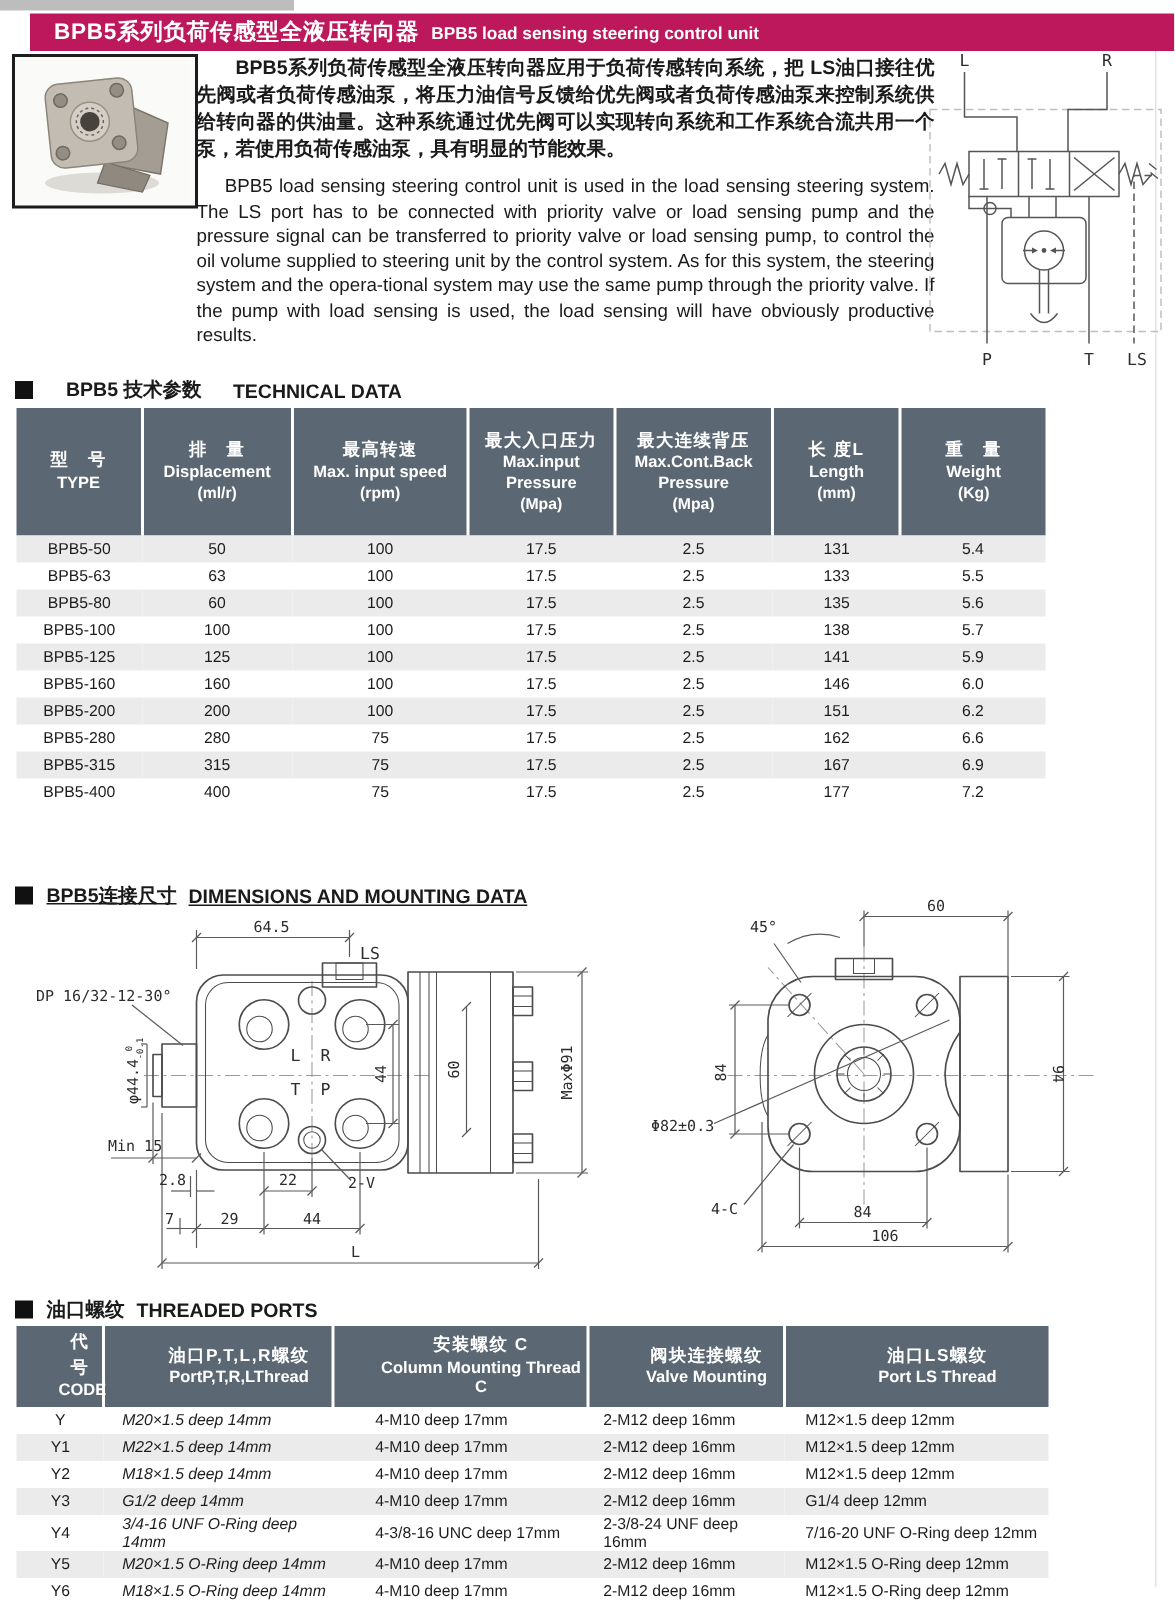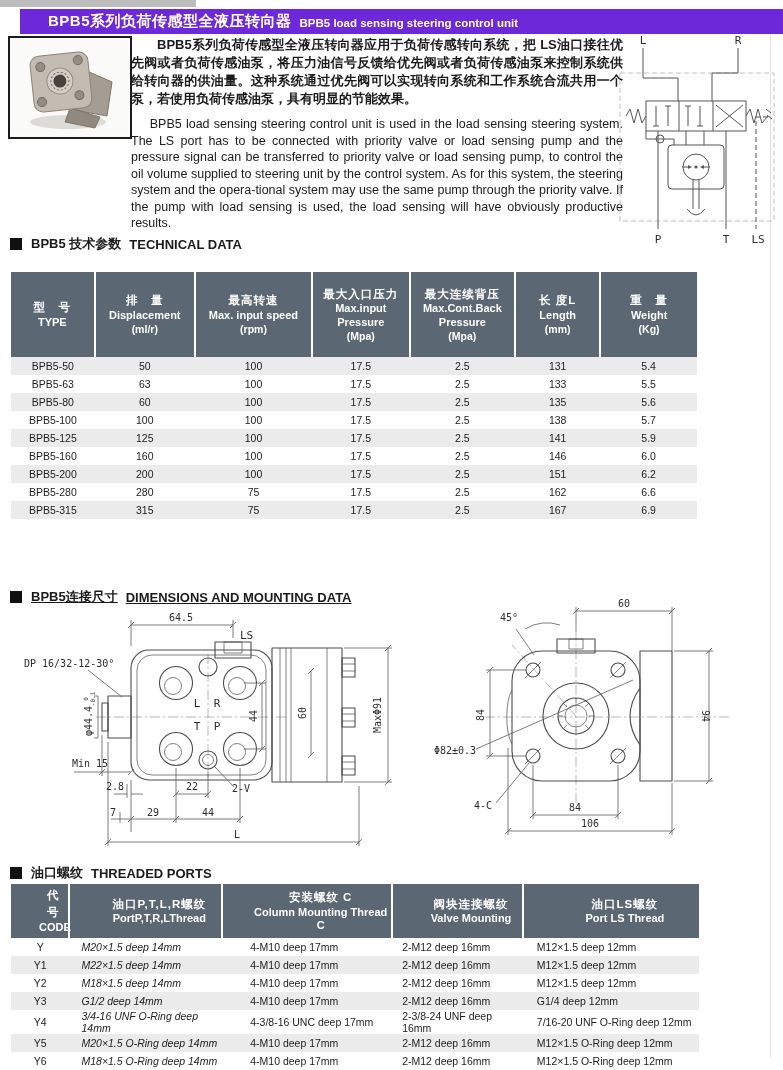--- a/index.html
+++ b/index.html
@@ -1,33 +1,33 @@
 <!DOCTYPE html>
 <html><head>
 <meta charset="utf-8">
 <style>
   html,body{margin:0;padding:0;background:#fff;}
   #page{position:relative;width:783px;height:1070px;background:#fff;overflow:hidden;
         font-family:"Liberation Sans",sans-serif;color:#1a1a1a;}
   .abs{position:absolute;}
   #top-strip{left:0;top:0;width:196px;height:7px;background:#bdbdbd;}
   #edge-line{left:770px;top:28px;width:1px;height:1030px;background:#e3e3e3;}
-  #header-bar{left:20px;top:9px;width:763px;height:25px;background:#6d28d9;color:#fff;
-              display:flex;align-items:center;padding-left:28px;box-sizing:border-box;}
+  #header-bar{left:20px;top:9px;width:763px;height:25px;background:#be185d;color:#fff;
+              display:flex;align-items:center;padding-left:16px;box-sizing:border-box;}
   #header-bar .t-zh{font-size:15px;font-weight:bold;letter-spacing:0.5px;}
   #header-bar .t-en{font-size:11.5px;font-weight:bold;margin-left:8px;margin-top:2px;}
   #photo{left:8px;top:36px;width:120px;height:99px;border:2px solid #1c1c1c;background:#fbfbfa;}
   #intro{left:131px;top:36px;width:492px;}
   #intro .p-zh{margin:0;font-size:13px;line-height:18px;text-align:justify;text-indent:2em;font-weight:bold;}
   #intro .p-en{margin:8px 0 0 0;font-size:12.5px;line-height:16.5px;text-align:justify;text-indent:1.5em;}
   .section-title{display:flex;align-items:center;height:16px;}
   .section-title .sq{width:12px;height:12px;background:#111;margin-right:9px;}
   .section-title .st-zh{font-size:13px;font-weight:bold;}
   .section-title .st-en{font-size:13px;font-weight:bold;margin-left:8px;}
-  #title-tech{left:10px;top:236px;}
+  #title-tech{left:10px;top:252px;gap:13px;}
   #title-dim{left:10px;top:589px;text-decoration:underline;}
   #title-ports{left:10px;top:865px;}
   table{border-collapse:collapse;table-layout:fixed;width:100%;}
   #tech-wrap{left:11px;top:272px;width:686px;}
   #ports-wrap{left:11px;top:884px;width:688px;}
   th{background:#5b6772;color:#fff;vertical-align:middle;border-right:2px solid #fff;padding:2px 1px;}
   th:last-child{border-right:none;}
   #tech-wrap th{height:81px;}
   #ports-wrap th{height:50px;padding-left:28px;}
   .h-zh{font-size:11.5px;font-weight:bold;letter-spacing:1px;line-height:1.45;}
@@ -278,20 +278,29 @@
             <td class="c6">6.6</td>
           </tr>
           <tr>
             <td class="c0">BPB5-315</td>
             <td class="c1">315</td>
             <td class="c2">75</td>
             <td class="c3">17.5</td>
             <td class="c4">2.5</td>
             <td class="c5">167</td>
             <td class="c6">6.9</td>
+          </tr>
+          <tr>
+            <td class="c0">BPB5-400</td>
+            <td class="c1">400</td>
+            <td class="c2">75</td>
+            <td class="c3">17.5</td>
+            <td class="c4">2.5</td>
+            <td class="c5">177</td>
+            <td class="c6">7.2</td>
           </tr>
         </tbody>
     </table>
   </div>
 
   <div class="abs section-title" id="title-dim">
     <div class="sq"></div>
     <span class="st-zh">BPB5连接尺寸</span>
     <span class="st-en">DIMENSIONS AND MOUNTING DATA</span>
   </div>

